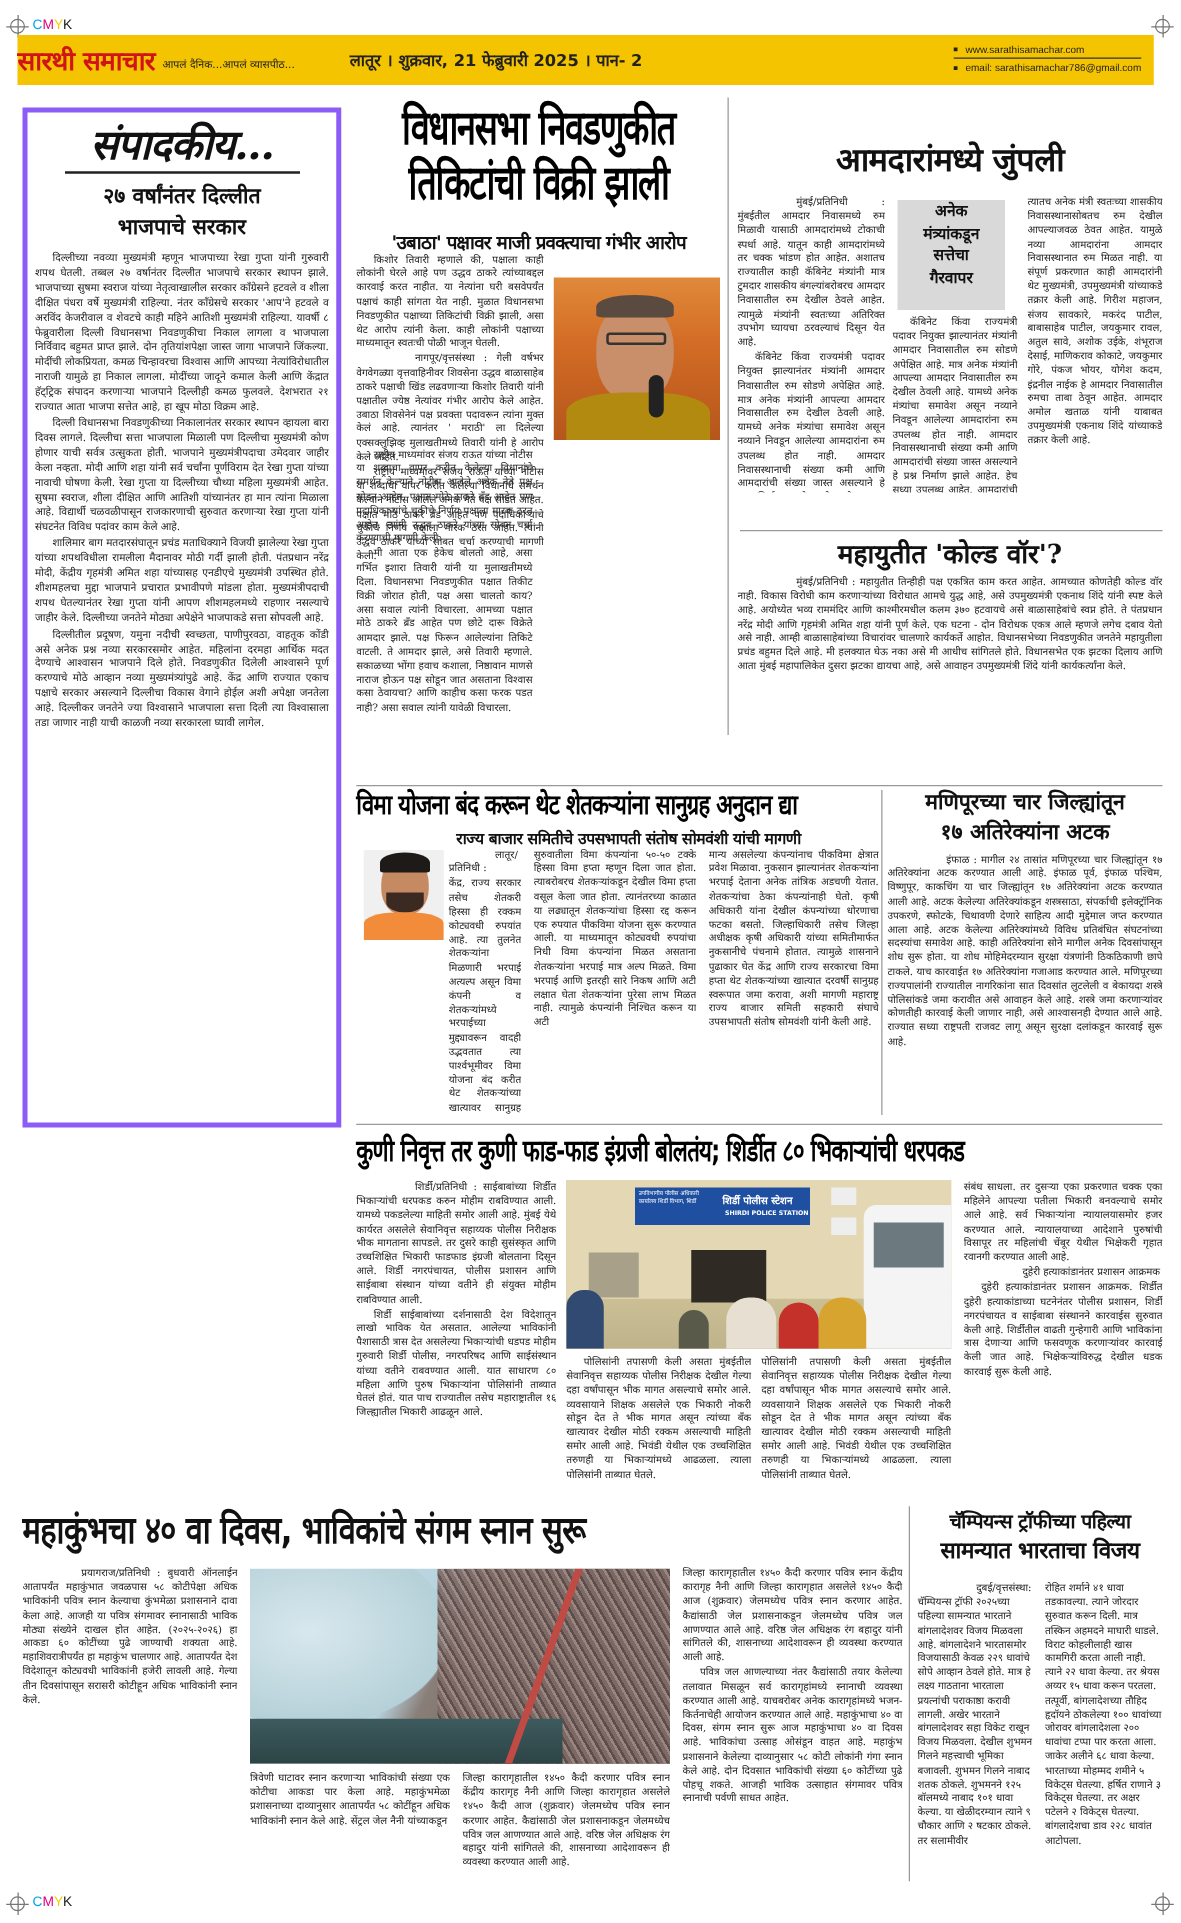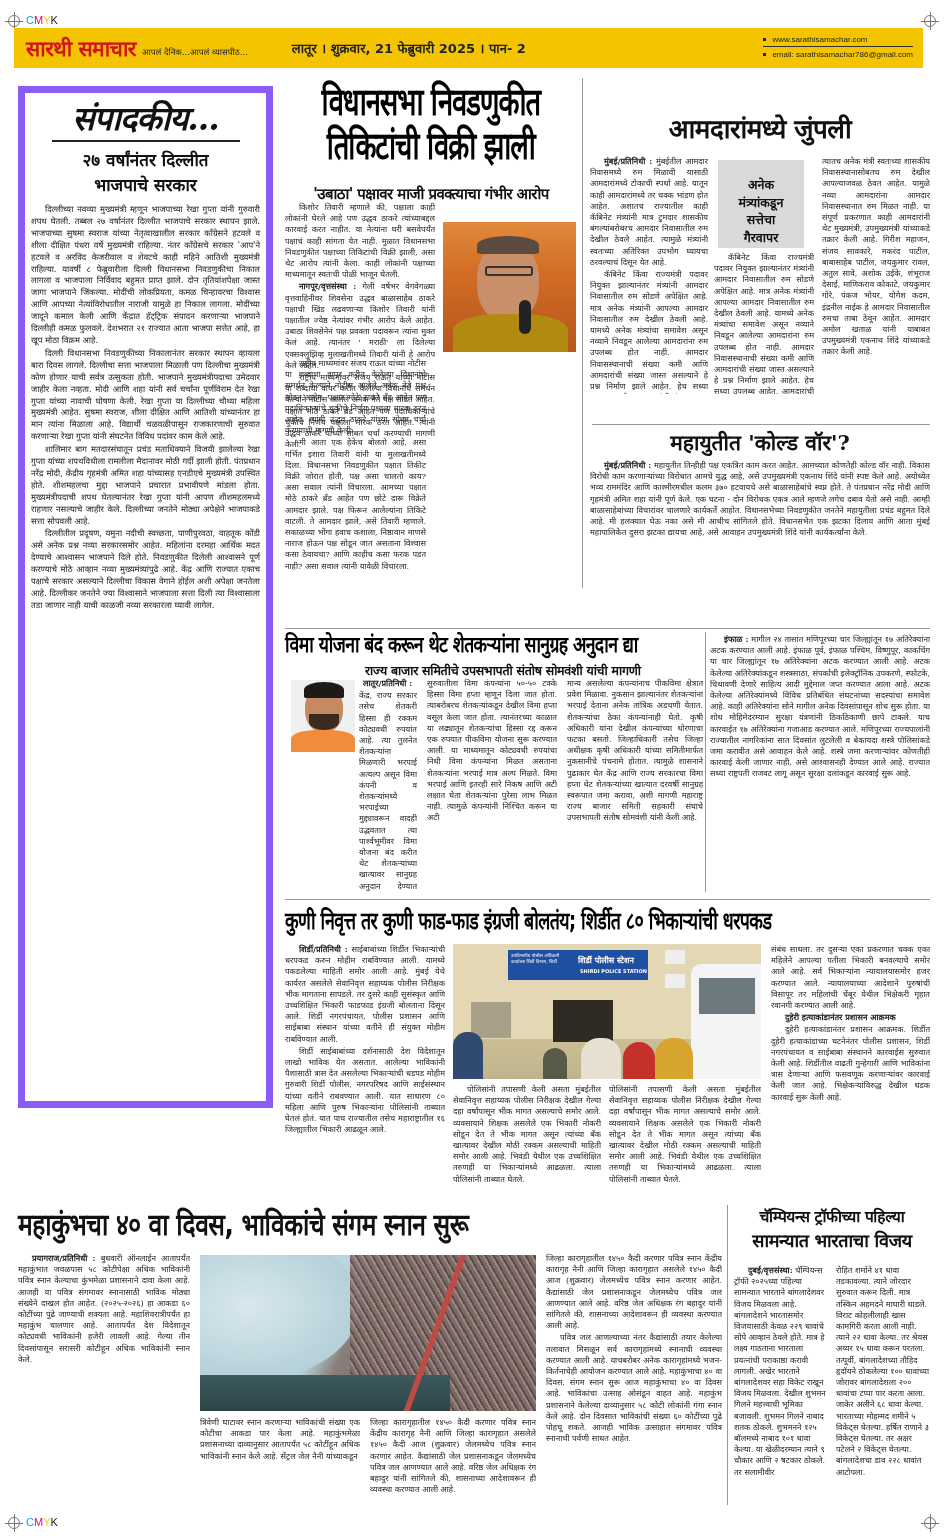--- a/index.html
+++ b/index.html
@@ -7,43 +7,43 @@
   body { position: relative; font-family: "DejaVu Serif", serif; color: #111; }
 
   .reg-mark { position: absolute; width: 12px; height: 12px; border: 1px solid #777; border-radius: 50%; }
   .reg-mark::before, .reg-mark::after { content: ""; position: absolute; background: #777; }
   .reg-mark::before { left: 5px; top: -4px; width: 1px; height: 18px; }
   .reg-mark::after { top: 5px; left: -4px; height: 1px; width: 18px; }
   .cmyk { position: absolute; font: 11px "Liberation Sans", sans-serif; letter-spacing: 0; }
   .cmyk .c { color: #00a8e8; } .cmyk .m { color: #e4007c; } .cmyk .y { color: #f0d000; } .cmyk .k { color: #222; }
 
   .masthead { position: absolute; left: 14px; top: 28px; width: 909px; height: 40px; background: #f5c400; display: flex; align-items: center; }
-  .brand { color: #d0141a; font-family: "DejaVu Sans", sans-serif; font-weight: bold; font-size: 21px; margin-left: 12px; letter-spacing: -0.5px; }
+  .brand { color: #d0141a; font-family: "DejaVu Sans", sans-serif; font-weight: bold; font-size: 21px; letter-spacing: -0.5px; }
   .tagline { font-family: "DejaVu Sans", sans-serif; font-size: 8.5px; margin-left: 6px; margin-top: 6px; color: #222; }
   .dateline { font-family: "DejaVu Sans", sans-serif; font-weight: bold; font-size: 13px; margin-left: 44px; color: #222; }
   .contact { position: absolute; right: 10px; top: 4px; font: 8px "Liberation Sans", sans-serif; color: #222; }
   .contact div { display: flex; align-items: center; height: 15px; }
   .contact div:first-child { border-bottom: 1px solid #333; }
   .contact .sq { width: 3px; height: 3px; background: #222; margin-right: 6px; }
 
   .col-rule { position: absolute; background: #999; }
 
   .body-text { font-family: "DejaVu Serif", serif; font-size: 8.1px; line-height: 11.2px; text-align: justify; color: #222; }
   .body-text p { text-indent: 14px; }
   .body-text p + p { margin-top: 1px; }
-  .dl { font-weight: bold; }
+  .dl { font-weight: normal; margin-left: 33px; }
   .cols2 { column-count: 2; column-gap: 10px; }
 
   .headline-heavy { font-family: "DejaVu Sans", sans-serif; font-weight: bold; color: #000; letter-spacing: -1.5px; transform-origin: left top; }
   .headline-med { font-family: "DejaVu Sans", sans-serif; color: #111; }
 
   .photo { position: absolute; overflow: hidden; }
 
   
-  .editorial { position: absolute; left: 18px; top: 86px; width: 255px; height: 1022px; border: 7px solid #8b5cf6; padding: 0 6px; }
+  .editorial { position: absolute; left: 18px; top: 86px; width: 255px; height: 816px; border: 4px solid #8b5cf6; padding: 0 6px; }
   .ed-logo { font-family: "DejaVu Serif", serif; font-style: italic; font-weight: bold; font-size: 33px; text-align: center; margin-top: 2px; letter-spacing: -1px; }
   .ed-logo-rule { height: 2px; background: #222; width: 188px; margin: 0 auto 6px; }
   .ed-title { font-family: "DejaVu Sans", sans-serif; font-weight: bold; font-size: 17px; line-height: 25px; text-align: center; margin-bottom: 6px; }
 
   .caption-box { position: absolute; background: #d9d9d9; text-align: center; font-family: "DejaVu Sans", sans-serif; font-weight: bold; font-size: 14px; line-height: 22px; padding-top: 8px; }
   .hr { position: absolute; height: 1px; background: #999; }
 </style>
 </head>
 <body>
 
@@ -119,21 +119,21 @@
 
 <article style="position:absolute;left:590px;top:78px;width:340px;height:318px;">
   <h1 class="headline-med" style="font-size:26px;line-height:34px;text-align:center;font-weight:bold;letter-spacing:-0.5px;">
     <br>
     <span>आमदारांमध्ये जुंपली</span>
   </h1>
   <div class="body-text" style="position:absolute;top:78px;left:0;width:118px;height:238px;overflow:hidden;">
     <p><span class="dl">मुंबई/प्रतिनिधी :</span> <span>मुंबईतील आमदार निवासमध्ये रुम मिळावी यासाठी आमदारांमध्ये टोकाची स्पर्धा आहे. यातून काही आमदारांमध्ये तर चक्क भांडण होत आहेत. अशातच राज्यातील काही कॅबिनेट मंत्र्यांनी मात्र टुमदार शासकीय बंगल्यांबरोबरच आमदार निवासातील रुम देखील ठेवले आहेत. त्यामुळे मंत्र्यांनी स्वतःच्या अतिरिक्त उपभोग घ्यायचा ठरवल्याचं दिसून येत आहे.</span></p>
     <p>कॅबिनेट किंवा राज्यमंत्री पदावर नियुक्त झाल्यानंतर मंत्र्यांनी आमदार निवासातील रुम सोडणे अपेक्षित आहे. मात्र अनेक मंत्र्यांनी आपल्या आमदार निवासातील रुम देखील ठेवली आहे. यामध्ये अनेक मंत्र्यांचा समावेश असून नव्याने निवडून आलेल्या आमदारांना रुम उपलब्ध होत नाही. आमदार निवासस्थानाची संख्या कमी आणि आमदारांची संख्या जास्त असल्याने हे प्रश्न निर्माण झाले आहेत. हेच सध्या उपलब्ध आहेत. आमदारांची संख्या जास्त आणि आमदार निवासस्थानामधील रुम कमी अशी परिस्थिती आहे.</p>
   </div>
-  <div class="caption-box" style="left:128px;top:82px;width:86px;height:88px;font-size:12.5px;line-height:17.5px;padding-top:16px;">
+  <div class="caption-box" style="left:128px;top:82px;width:86px;height:88px;font-size:12.5px;line-height:17.5px;padding-top:0;">
     <div>अनेक</div>
     <div>मंत्र्यांकडून</div>
     <div>सत्तेचा</div>
     <div>गैरवापर</div>
   </div>
   <div class="body-text" style="position:absolute;top:174px;left:124px;width:100px;height:142px;overflow:hidden;">
     <p>कॅबिनेट किंवा राज्यमंत्री पदावर नियुक्त झाल्यानंतर मंत्र्यांनी आमदार निवासातील रुम सोडणे अपेक्षित आहे. मात्र अनेक मंत्र्यांनी आपल्या आमदार निवासातील रुम देखील ठेवली आहे. यामध्ये अनेक मंत्र्यांचा समावेश असून नव्याने निवडून आलेल्या आमदारांना रुम उपलब्ध होत नाही. आमदार निवासस्थानाची संख्या कमी आणि आमदारांची संख्या जास्त असल्याने हे प्रश्न निर्माण झाले आहेत. हेच सध्या उपलब्ध आहेत. आमदारांची संख्या जास्त आणि आमदार निवासस्थानामधील रुम कमी अशी परिस्थिती आहे.</p>
   </div>
   <div class="body-text" style="position:absolute;top:78px;left:232px;width:108px;height:238px;overflow:hidden;">
     <p style="text-indent:0">त्यातच अनेक मंत्री स्वतःच्या शासकीय निवासस्थानासोबतच रुम देखील आपल्याजवळ ठेवत आहेत. यामुळे नव्या आमदारांना आमदार निवासस्थानात रुम मिळत नाही. या संपूर्ण प्रकरणात काही आमदारांनी थेट मुख्यमंत्री, उपमुख्यमंत्री यांच्याकडे तक्रार केली आहे. गिरीश महाजन, संजय सावकारे, मकरंद पाटील, बाबासाहेब पाटील, जयकुमार रावल, अतुल सावे, अशोक उईके, शंभूराज देसाई, माणिकराव कोकाटे, जयकुमार गोरे, पंकज भोयर, योगेश कदम, इंद्रनील नाईक हे आमदार निवासातील रुमचा ताबा ठेवून आहेत. आमदार अमोल खताळ यांनी याबाबत उपमुख्यमंत्री एकनाथ शिंदे यांच्याकडे तक्रार केली आहे.</p>
@@ -165,20 +165,24 @@
   </div>
   <div class="body-text" style="position:absolute;top:48px;left:142px;width:130px;height:214px;overflow:hidden;">
     <p style="text-indent:0">सुरुवातीला विमा कंपन्यांना ५०-५० टक्के हिस्सा विमा हप्ता म्हणून दिला जात होता. त्याबरोबरच शेतकऱ्यांकडून देखील विमा हप्ता वसूल केला जात होता. त्यानंतरच्या काळात या लढ्यातून शेतकऱ्यांचा हिस्सा रद्द करून एक रुपयात पीकविमा योजना सुरू करण्यात आली. या माध्यमातून कोट्यवधी रुपयांचा निधी विमा कंपन्यांना मिळत असताना शेतकऱ्यांना भरपाई मात्र अल्प मिळते. विमा भरपाई आणि इतरही सारे निकष आणि अटी लक्षात घेता शेतकऱ्यांना पुरेसा लाभ मिळत नाही. त्यामुळे कंपन्यांनी निश्चित करून या अटी</p>
   </div>
   <div class="body-text" style="position:absolute;top:48px;left:282px;width:136px;height:214px;overflow:hidden;">
     <p style="text-indent:0">मान्य असलेल्या कंपन्यांनाच पीकविमा क्षेत्रात प्रवेश मिळावा. नुकसान झाल्यानंतर शेतकऱ्यांना भरपाई देताना अनेक तांत्रिक अडचणी येतात. शेतकऱ्यांचा ठेका कंपन्यांनाही घेतो. कृषी अधिकारी यांना देखील कंपन्यांच्या धोरणाचा फटका बसतो. जिल्हाधिकारी तसेच जिल्हा अधीक्षक कृषी अधिकारी यांच्या समितीमार्फत नुकसानीचे पंचनामे होतात. त्यामुळे शासनाने पुढाकार घेत केंद्र आणि राज्य सरकारचा विमा हप्ता थेट शेतकऱ्यांच्या खात्यात दरवर्षी सानुग्रह स्वरूपात जमा करावा, अशी मागणी महाराष्ट्र राज्य बाजार समिती सहकारी संघाचे उपसभापती संतोष सोमवंशी यांनी केली आहे.</p>
   </div>
 </article>
 
 <article style="position:absolute;left:710px;top:630px;width:220px;height:265px;">
+  <h1 class="headline-med" style="font-size:17px;line-height:24px;text-align:center;font-weight:bold;">
+    <span>मणिपूरच्या चार जिल्ह्यांतून</span><br>
+    <span>१७ अतिरेक्यांना अटक</span>
+  </h1>
   <div class="body-text" style="margin-top:4px;height:206px;overflow:hidden;">
     <p><span class="dl">इंफाळ :</span> <span>मागील २४ तासांत मणिपूरच्या चार जिल्ह्यांतून १७ अतिरेक्यांना अटक करण्यात आली आहे. इंफाळ पूर्व, इंफाळ पश्चिम, विष्णुपूर, काकचिंग या चार जिल्ह्यांतून १७ अतिरेक्यांना अटक करण्यात आली आहे. अटक केलेल्या अतिरेक्यांकडून शस्त्रसाठा, संपर्काची इलेक्ट्रॉनिक उपकरणे, स्फोटके, चिथावणी देणारे साहित्य आदी मुद्देमाल जप्त करण्यात आला आहे. अटक केलेल्या अतिरेक्यांमध्ये विविध प्रतिबंधित संघटनांच्या सदस्यांचा समावेश आहे. काही अतिरेक्यांना सोने मागील अनेक दिवसांपासून शोध सुरू होता. या शोध मोहिमेदरम्यान सुरक्षा यंत्रणांनी ठिकठिकाणी छापे टाकले. याच कारवाईत १७ अतिरेक्यांना गजाआड करण्यात आले. मणिपूरच्या राज्यपालांनी राज्यातील नागरिकांना सात दिवसांत लुटलेली व बेकायदा शस्त्रे पोलिसांकडे जमा करावीत असे आवाहन केले आहे. शस्त्रे जमा करणाऱ्यांवर कोणतीही कारवाई केली जाणार नाही, असे आश्वासनही देण्यात आले आहे. राज्यात सध्या राष्ट्रपती राजवट लागू असून सुरक्षा दलांकडून कारवाई सुरू आहे.</span></p>
   </div>
 </article>
 
 <div class="hr" style="left:285px;top:899px;width:645px;"></div>
 
 <article style="position:absolute;left:285px;top:902px;width:645px;height:298px;">
   <h1 class="headline-heavy" style="font-size:24px;line-height:38px;white-space:nowrap;transform:scaleX(0.74);letter-spacing:-0.8px;">कुणी निवृत्त तर कुणी फाड-फाड इंग्रजी बोलतंय; शिर्डीत ८० भिकाऱ्यांची धरपकड</h1>
   <div class="body-text" style="position:absolute;top:42px;left:0;width:160px;height:254px;overflow:hidden;">

